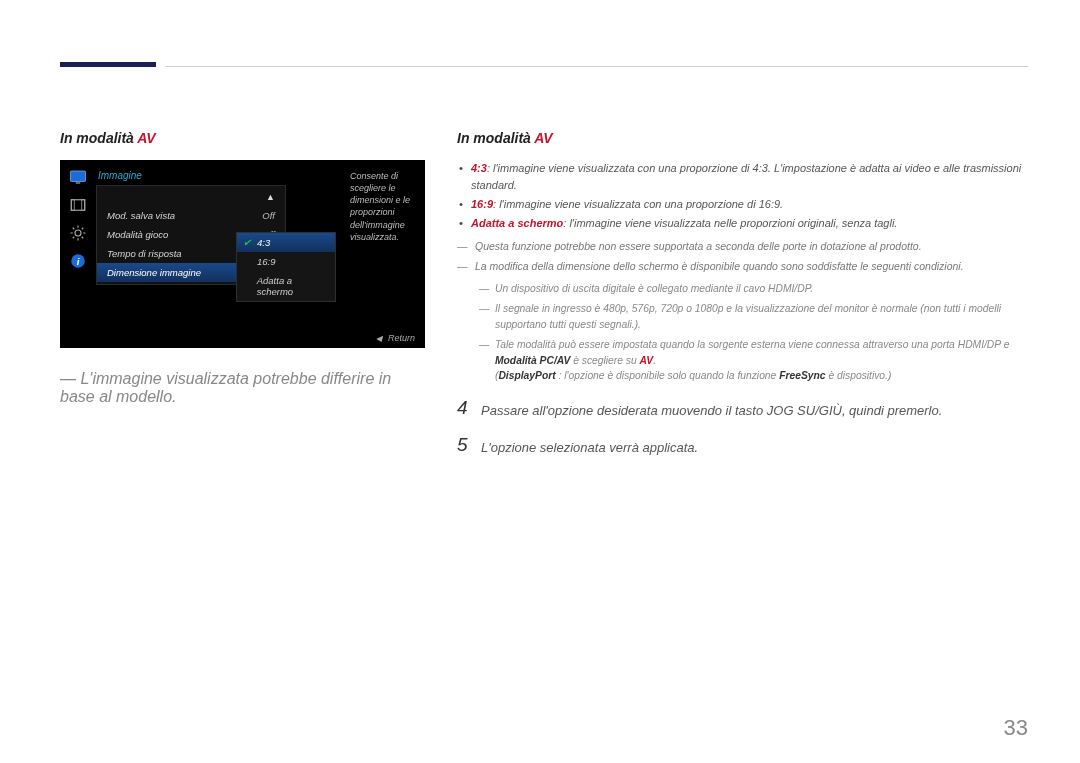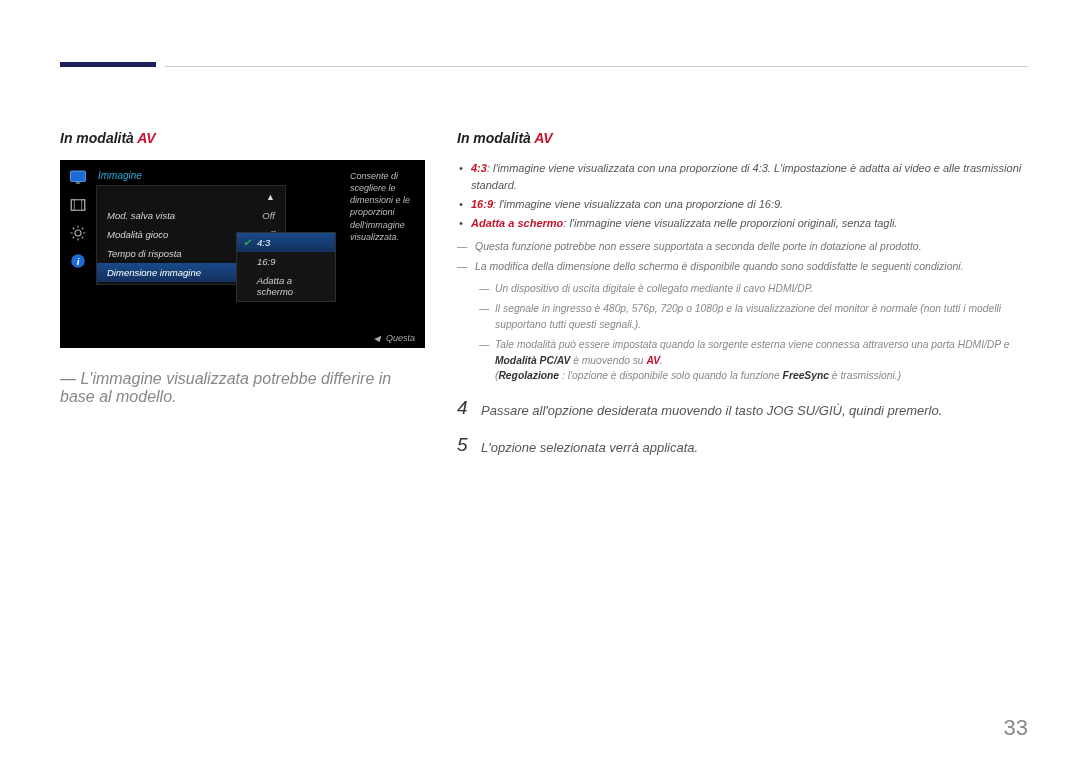--- a/index.html
+++ b/index.html
@@ -280,21 +280,21 @@
           <div class="pop-row">
               <span class="check"></span>
               <span>Adatta a schermo</span>
             </div>
         </div>
 
         <div class="osd-help">Consente di scegliere le dimensioni e le proporzioni dell'immagine visualizzata.</div>
 
         <div class="osd-footer">
           <span class="tri-left">◀</span>
-          <span>Questa</span>
+          <span>Return</span>
         </div>
       </div>
 
       <p class="note-below">L'immagine visualizzata potrebbe differire in base al modello.</p>
     </div>
 
     <div class="right-col">
       <h2 class="section-heading">
         <span>In modalità </span><span class="av">AV</span>
       </h2>
@@ -307,22 +307,22 @@
 
       <ul class="dash-list">
         <li>Questa funzione potrebbe non essere supportata a seconda delle porte in dotazione al prodotto.</li>
         <li>La modifica della dimensione dello schermo è disponibile quando sono soddisfatte le seguenti condizioni.</li>
       </ul>
 
       <ul class="dash-list nested">
         <li>Un dispositivo di uscita digitale è collegato mediante il cavo HDMI/DP.</li>
         <li>Il segnale in ingresso è 480p, 576p, 720p o 1080p e la visualizzazione del monitor è normale (non tutti i modelli supportano tutti questi segnali.).</li>
         <li>
-          <span>Tale modalità può essere impostata quando la sorgente esterna viene connessa attraverso una porta HDMI/DP e </span><span class="bold em-red">Modalità PC/AV</span><span> è muovendo su </span><span class="em-red">AV</span><span>.</span><br>
-          <span>(</span><span class="bold">Regolazione</span><span> : l'opzione è disponibile solo quando la funzione </span><span class="bold em-red">FreeSync</span><span> è trasmissioni.)</span>
+          <span>Tale modalità può essere impostata quando la sorgente esterna viene connessa attraverso una porta HDMI/DP e </span><span class="bold em-red">Modalità PC/AV</span><span> è scegliere su </span><span class="em-red">AV</span><span>.</span><br>
+          <span>(</span><span class="bold">DisplayPort</span><span> : l'opzione è disponibile solo quando la funzione </span><span class="bold em-red">FreeSync</span><span> è dispositivo.)</span>
         </li>
       </ul>
 
       <div class="steps">
         <div class="step-row">
           <div class="step-num">4</div>
           <div class="step-txt">Passare all'opzione desiderata muovendo il tasto JOG SU/GIÙ, quindi premerlo.</div>
         </div>
         <div class="step-row">
           <div class="step-num">5</div>

